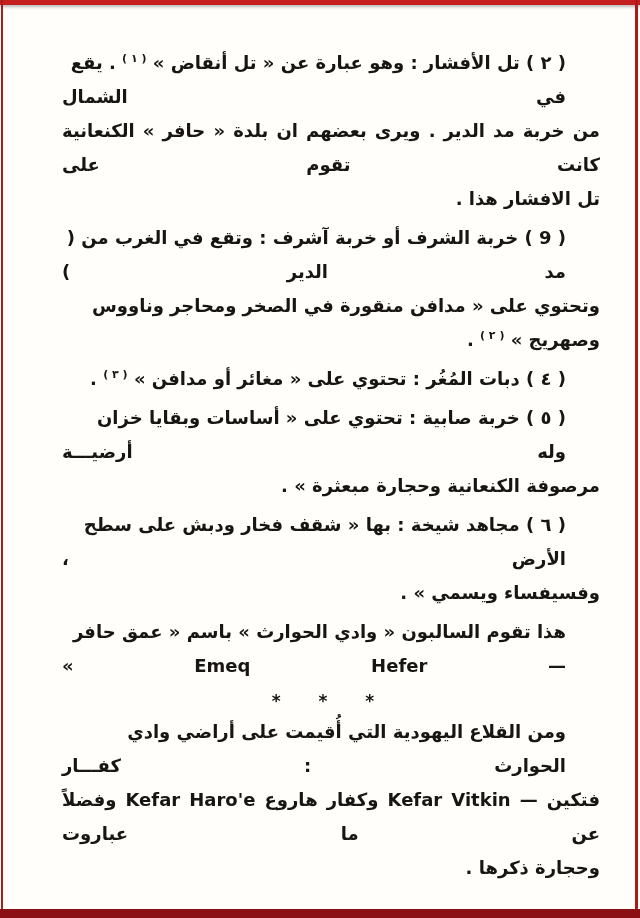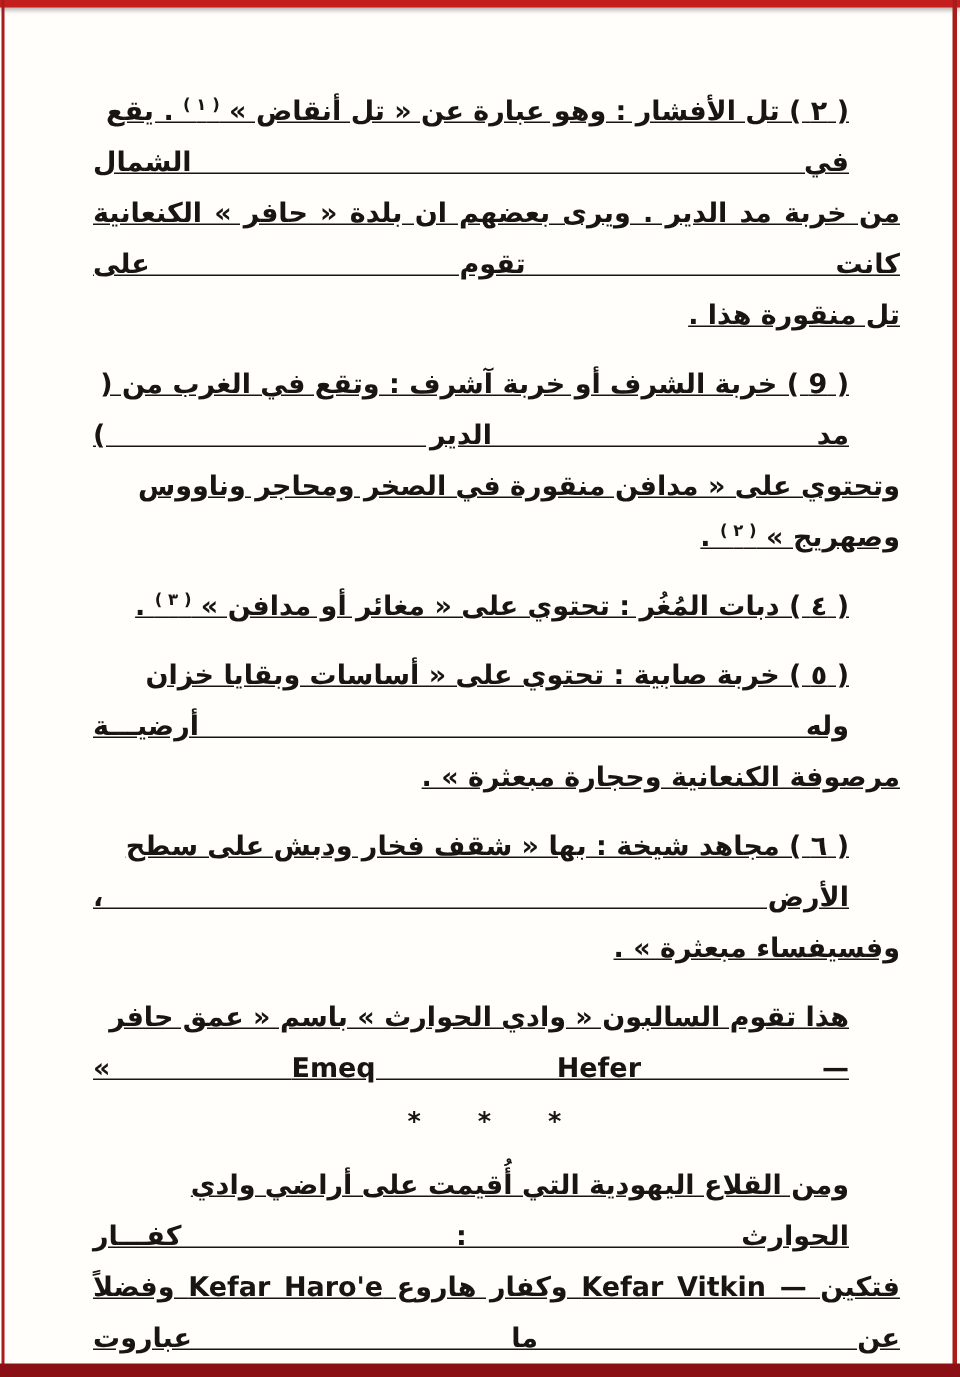--- a/index.html
+++ b/index.html
@@ -31,21 +31,21 @@
     background: #a81c1c; z-index: 3;
   }
   .content {
     position: absolute; top: 0; bottom: 0; left: 62px; right: 40px;
     direction: rtl;
     padding-top: 46px;
     color: #181512;
     font-weight: 700;
     font-size: 18px;
   }
-  .para { margin: 12px 0 5px 0; text-decoration: underline; }
+  .para { margin: 0 0 5px 0; }
   .line {
     line-height: 34px;
     text-align: justify;
     text-align-last: justify;
     white-space: normal;
   }
   .line.last { text-align: right; text-align-last: right; }
   .line.first { padding-right: 34px; text-align: right; }
   sup {
     font-size: 11px;
@@ -68,36 +68,36 @@
   <div class="border-top"></div>
   <div class="border-left"></div>
   <div class="border-right"></div>
   <div class="border-bottom"></div>
 
   <main class="content">
     <div id="text-blocks">
         <div class="para">
           <div class="line first"><span>( ٢ ) تل الأفشار : وهو عبارة عن « تل أنقاض » </span><sup>( ١ )</sup><span> . يقع في الشمال</span></div>
           <div class="line"><span>من خربة مد الدير . ويرى بعضهم ان بلدة « حافر » الكنعانية كانت تقوم على</span></div>
-          <div class="line last"><span>تل منقورة هذا .</span></div>
+          <div class="line last"><span>تل الافشار هذا .</span></div>
         </div>
         <div class="para">
           <div class="line first"><span>( 9 ) خربة الشرف أو خربة آشرف : وتقع في الغرب من ( مد الدير )</span></div>
           <div class="line last"><span>وتحتوي على « مدافن منقورة في الصخر ومحاجر وناووس وصهريج » </span><sup>( ٢ )</sup><span> .</span></div>
         </div>
         <div class="para">
           <div class="line first last"><span>( ٤ ) دبات المُغُر : تحتوي على « مغائر أو مدافن » </span><sup>( ٣ )</sup><span> .</span></div>
         </div>
         <div class="para">
           <div class="line first"><span>( ٥ ) خربة صابية : تحتوي على « أساسات وبقايا خزان وله أرضيـــة</span></div>
           <div class="line last"><span>مرصوفة الكنعانية وحجارة مبعثرة » .</span></div>
         </div>
         <div class="para">
           <div class="line first"><span>( ٦ ) مجاهد شيخة : بها « شقف فخار ودبش على سطح الأرض ،</span></div>
-          <div class="line last"><span>وفسيفساء مبعثرة » .</span></div>
+          <div class="line last"><span>وفسيفساء ويسمي » .</span></div>
         </div>
         <div class="para">
           <div class="line first"><span>هذا تقوم السالبون « وادي الحوارث » باسم « عمق حافر — Emeq Hefer »</span></div>
         </div>
         <div class="stars">* * *</div>
         <div class="para">
           <div class="line first"><span>ومن القلاع اليهودية التي أُقيمت على أراضي وادي الحوارث : كفـــار</span></div>
           <div class="line"><span>فتكين — Kefar Vitkin وكفار هاروع Kefar Haro'e وفضلاً عن ما عباروت</span></div>
           <div class="line last"><span>وحجارة ذكرها .</span></div>
         </div>

